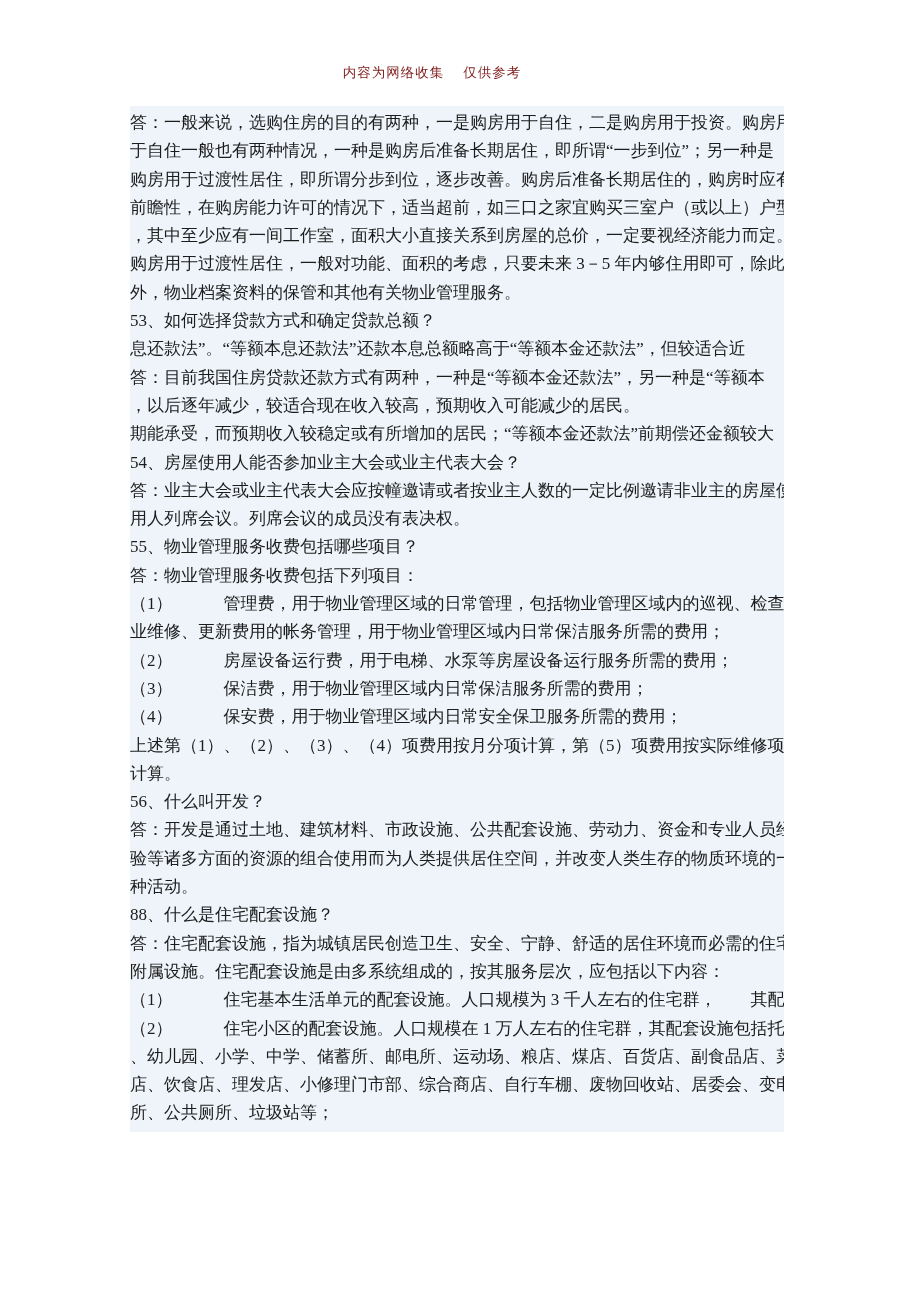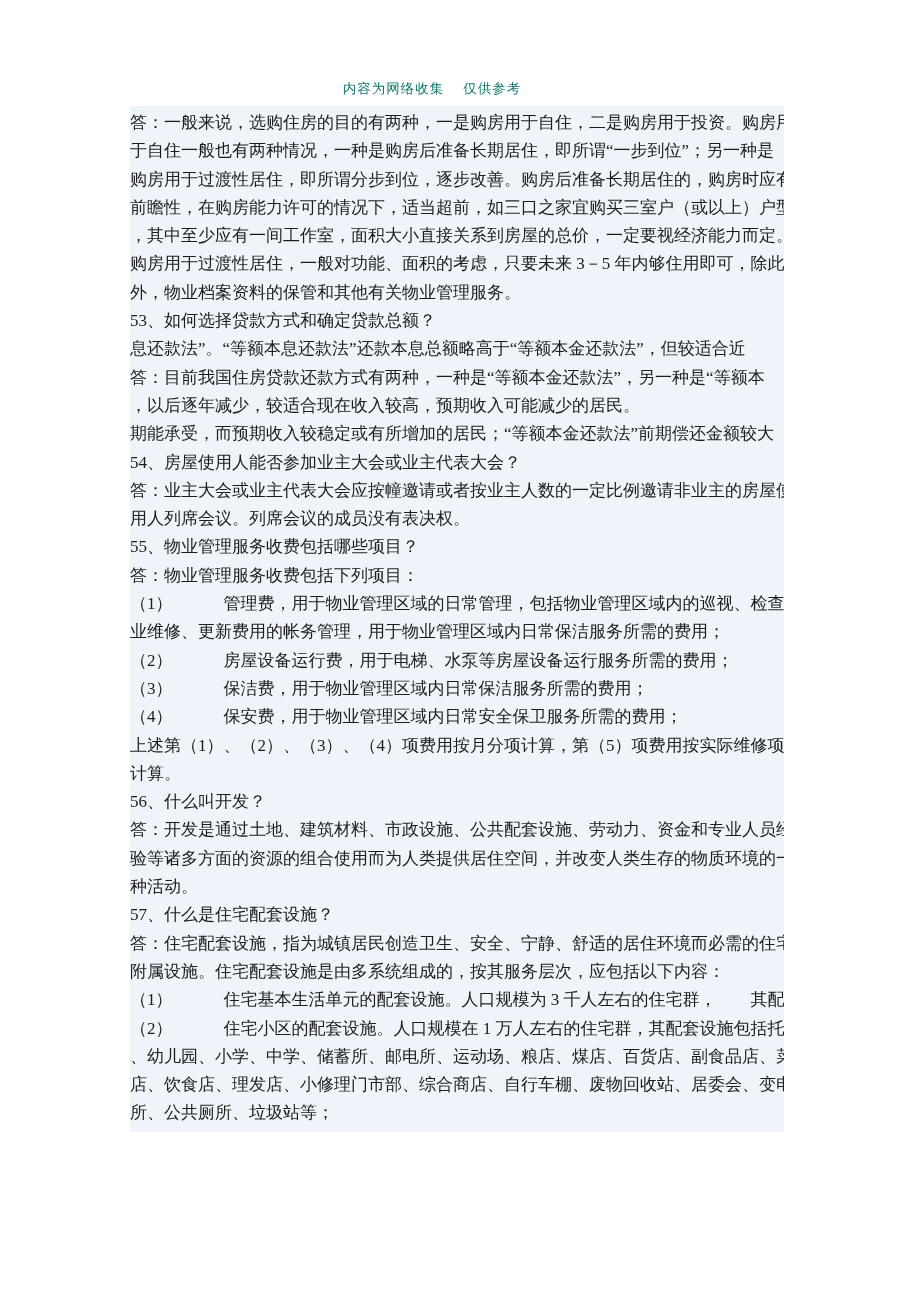--- a/index.html
+++ b/index.html
@@ -14,24 +14,23 @@
     font-family: "Liberation Serif", "DejaVu Serif", serif;
     overflow: hidden;
   }
   .page-header {
     position: absolute;
     top: 64px;
     left: 0;
     width: 864px;
     text-align: center;
     font-size: 13.5px;
-    color: #0f766e;
+    color: #7f1d1d;
     letter-spacing: 1px;
     white-space: pre;
-    margin-top: 16px;
   }
   .document-body {
     position: absolute;
     top: 106px;
     left: 130px;
     width: 654px;
     background: #eef4fa;
     padding-top: 3px;
     padding-bottom: 4px;
   }
@@ -71,21 +70,21 @@
     <div class="line">业维修、更新费用的帐务管理，用于物业管理区域内日常保洁服务所需的费用；</div>
     <div class="line">（2）　　　房屋设备运行费，用于电梯、水泵等房屋设备运行服务所需的费用；</div>
     <div class="line">（3）　　　保洁费，用于物业管理区域内日常保洁服务所需的费用；</div>
     <div class="line">（4）　　　保安费，用于物业管理区域内日常安全保卫服务所需的费用；</div>
     <div class="line">上述第（1）、（2）、（3）、（4）项费用按月分项计算，第（5）项费用按实际维修项目</div>
     <div class="line">计算。</div>
     <div class="line">56、什么叫开发？</div>
     <div class="line">答：开发是通过土地、建筑材料、市政设施、公共配套设施、劳动力、资金和专业人员经</div>
     <div class="line">验等诸多方面的资源的组合使用而为人类提供居住空间，并改变人类生存的物质环境的一</div>
     <div class="line">种活动。</div>
-    <div class="line">57、什么是住宅配套设施？</div>
+    <div class="line">88、什么是住宅配套设施？</div>
     <div class="line">答：住宅配套设施，指为城镇居民创造卫生、安全、宁静、舒适的居住环境而必需的住宅</div>
     <div class="line">附属设施。住宅配套设施是由多系统组成的，按其服务层次，应包括以下内容：</div>
     <div class="line">（1）　　　住宅基本生活单元的配套设施。人口规模为 3 千人左右的住宅群，　　其配套设施</div>
     <div class="line">（2）　　　住宅小区的配套设施。人口规模在 1 万人左右的住宅群，其配套设施包括托儿所</div>
     <div class="line">、幼儿园、小学、中学、储蓄所、邮电所、运动场、粮店、煤店、百货店、副食品店、菜</div>
     <div class="line">店、饮食店、理发店、小修理门市部、综合商店、自行车棚、废物回收站、居委会、变电</div>
     <div class="line">所、公共厕所、垃圾站等；</div>
   </div>
 
 </body></html>

